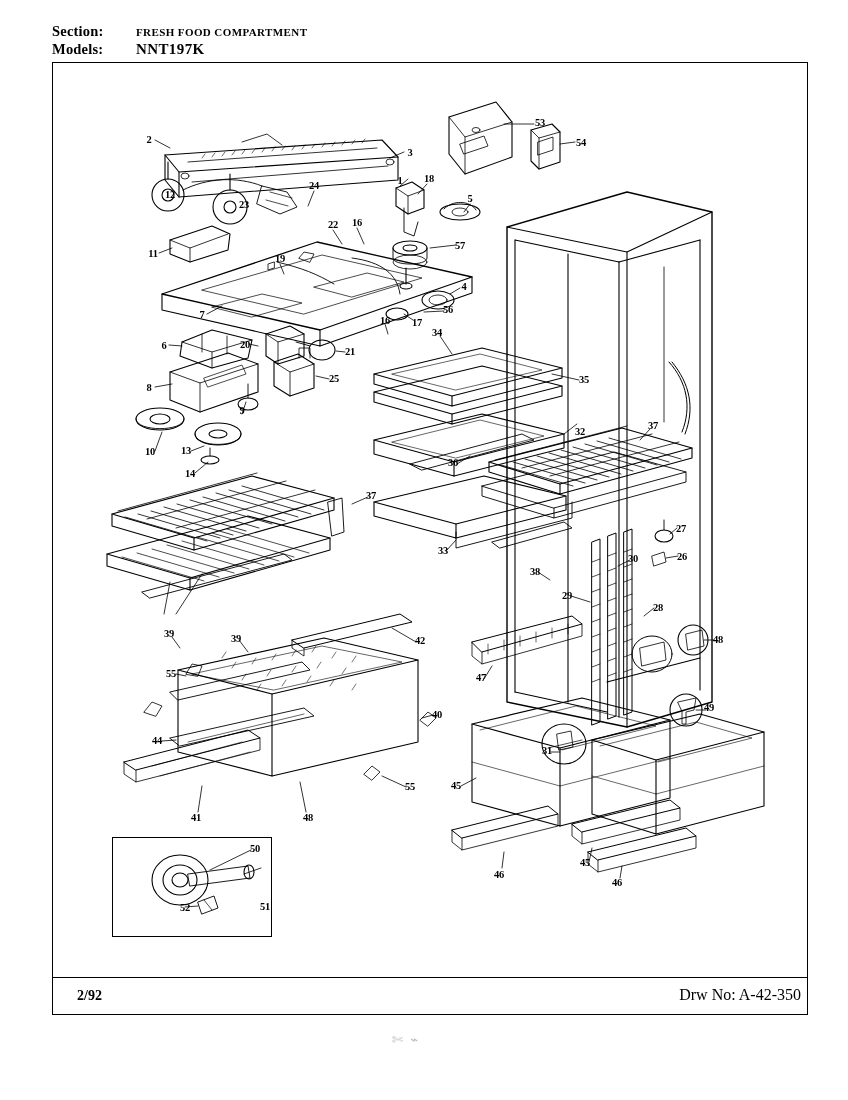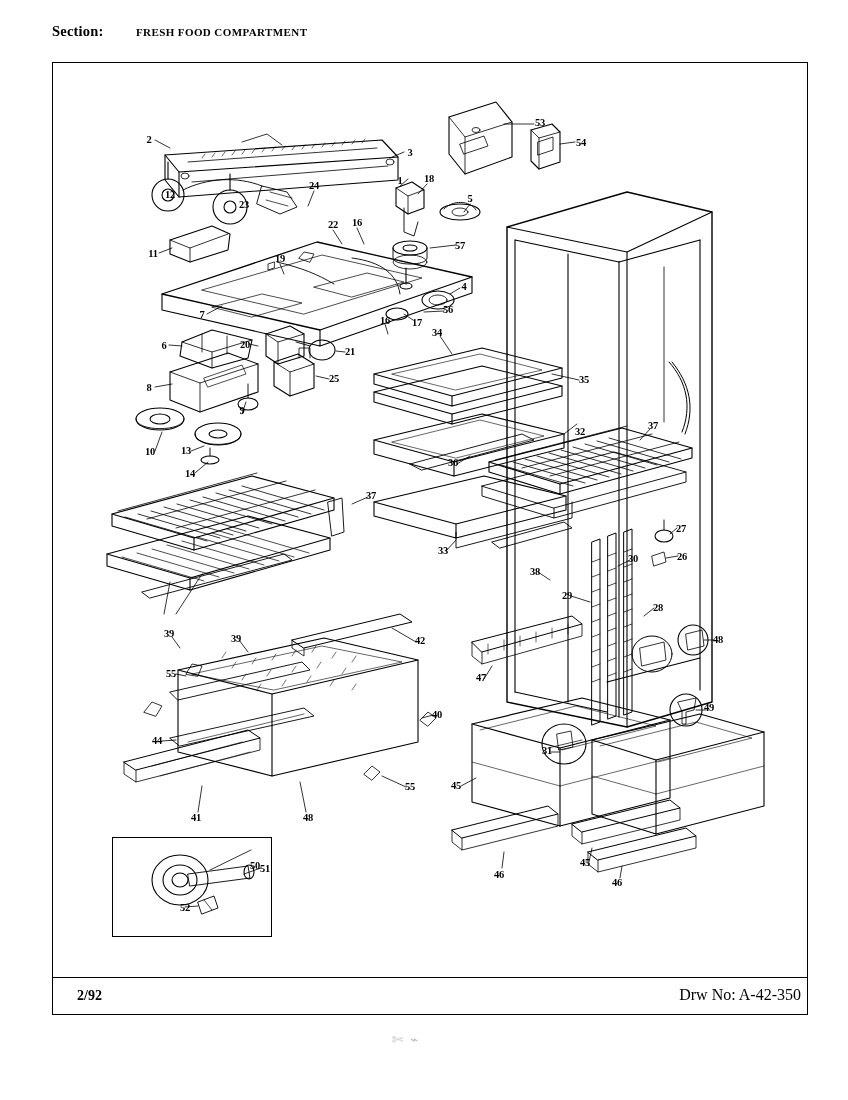--- a/index.html
+++ b/index.html
@@ -112,20 +112,24 @@
 </style>
 </head>
 <body>
 
 <div id="sheet">
 
   <div class="hdr">
     <div class="hdr-row">
       <span class="hdr-label">Section:</span>
       <span class="hdr-value">FRESH FOOD COMPARTMENT</span>
+    </div>
+    <div class="hdr-row">
+      <span class="hdr-label">Models:</span>
+      <span class="hdr-value models">NNT197K</span>
     </div>
   </div>
 
   <div class="frame">
     <div class="footer-rule"></div>
     <div class="footer-left">2/92</div>
     <div class="footer-right">
       <span>Drw No:</span>
       <span>A-42-350</span>
     </div>
@@ -585,19 +589,19 @@
       <div class="callout" style="left: 144px; top: 755px;">41</div>
       <div class="callout" style="left: 256px; top: 755px;">48</div>
       <div class="callout" style="left: 429px; top: 615px;">47</div>
       <div class="callout" style="left: 666px; top: 577px;">48</div>
       <div class="callout" style="left: 657px; top: 645px;">49</div>
       <div class="callout" style="left: 495px; top: 688px;">31</div>
       <div class="callout" style="left: 404px; top: 723px;">45</div>
       <div class="callout" style="left: 447px; top: 812px;">46</div>
       <div class="callout" style="left: 533px; top: 800px;">45</div>
       <div class="callout" style="left: 565px; top: 820px;">46</div>
-      <div class="callout" style="left: 203px; top: 786px; margin-top: 17px;">50</div>
-      <div class="callout" style="left: 213px; top: 806px;">51</div>
+      <div class="callout" style="left: 203px; top: 786px;">50</div>
+      <div class="callout" style="left: 213px; top: 844px;">51</div>
       <div class="callout" style="left: 128px; top: 845px; padding-left: 10px;">52</div>
     </div>
 
   <div class="smudge" style="left:392px; top:1032px;">✄ ⌁</div>
 </div>
 
 </body></html>

